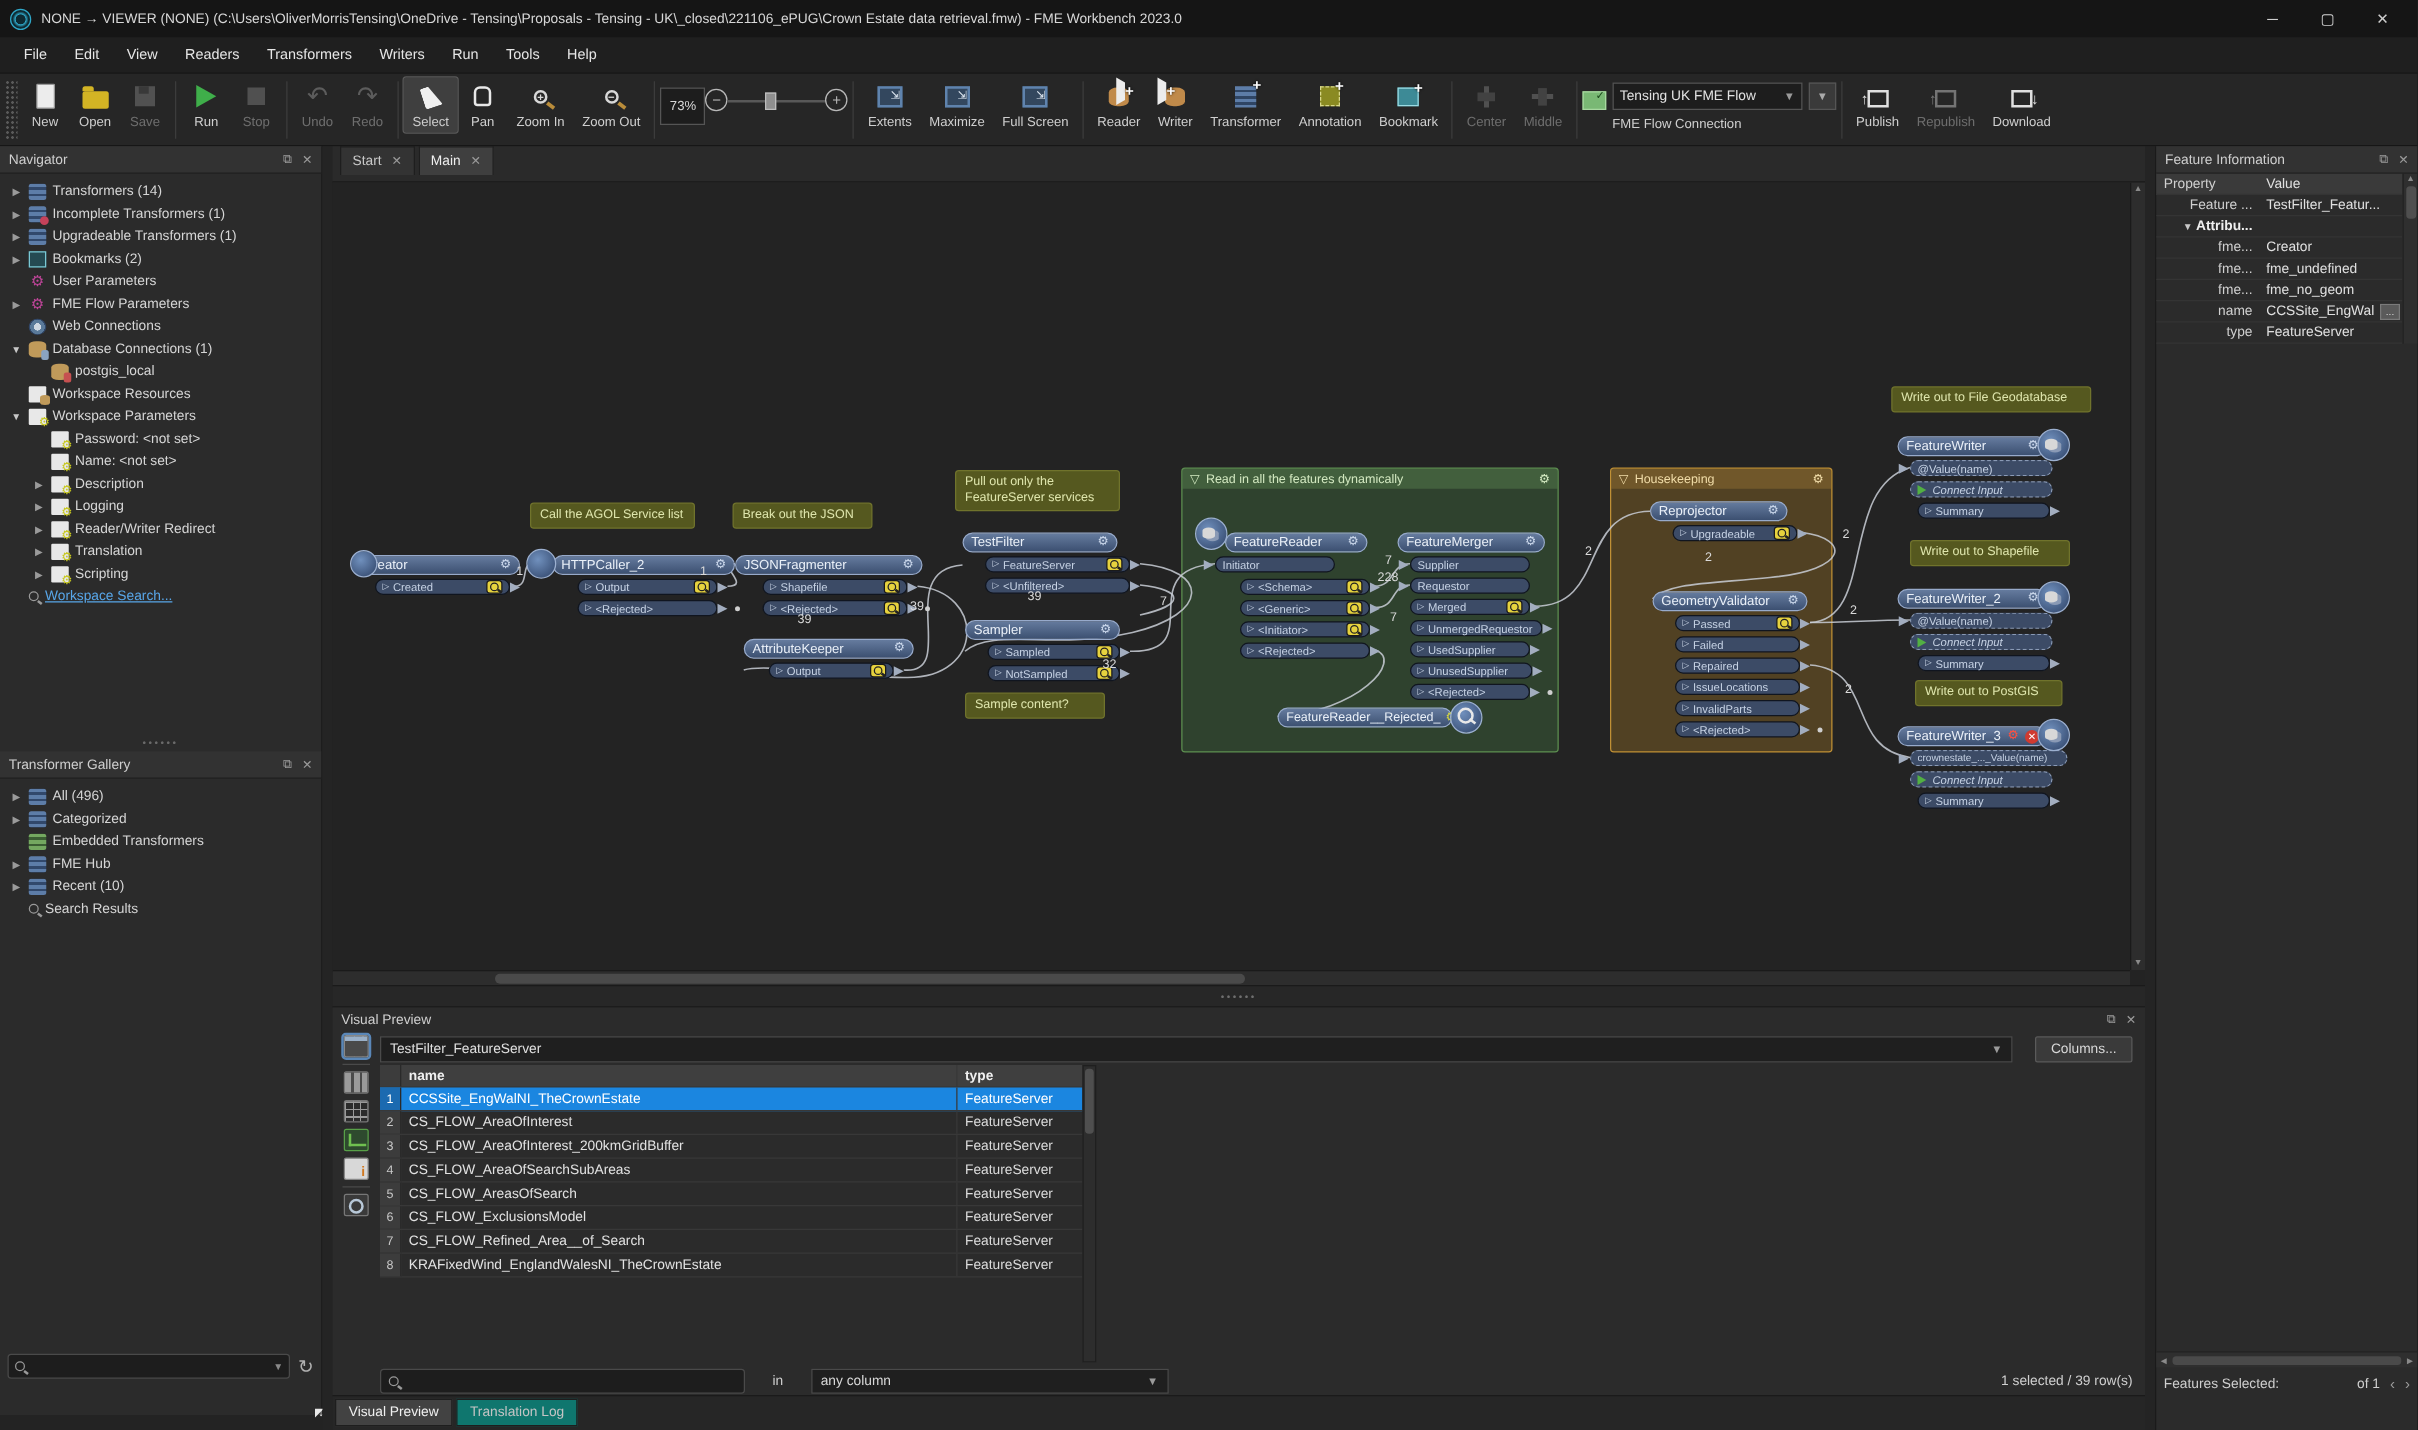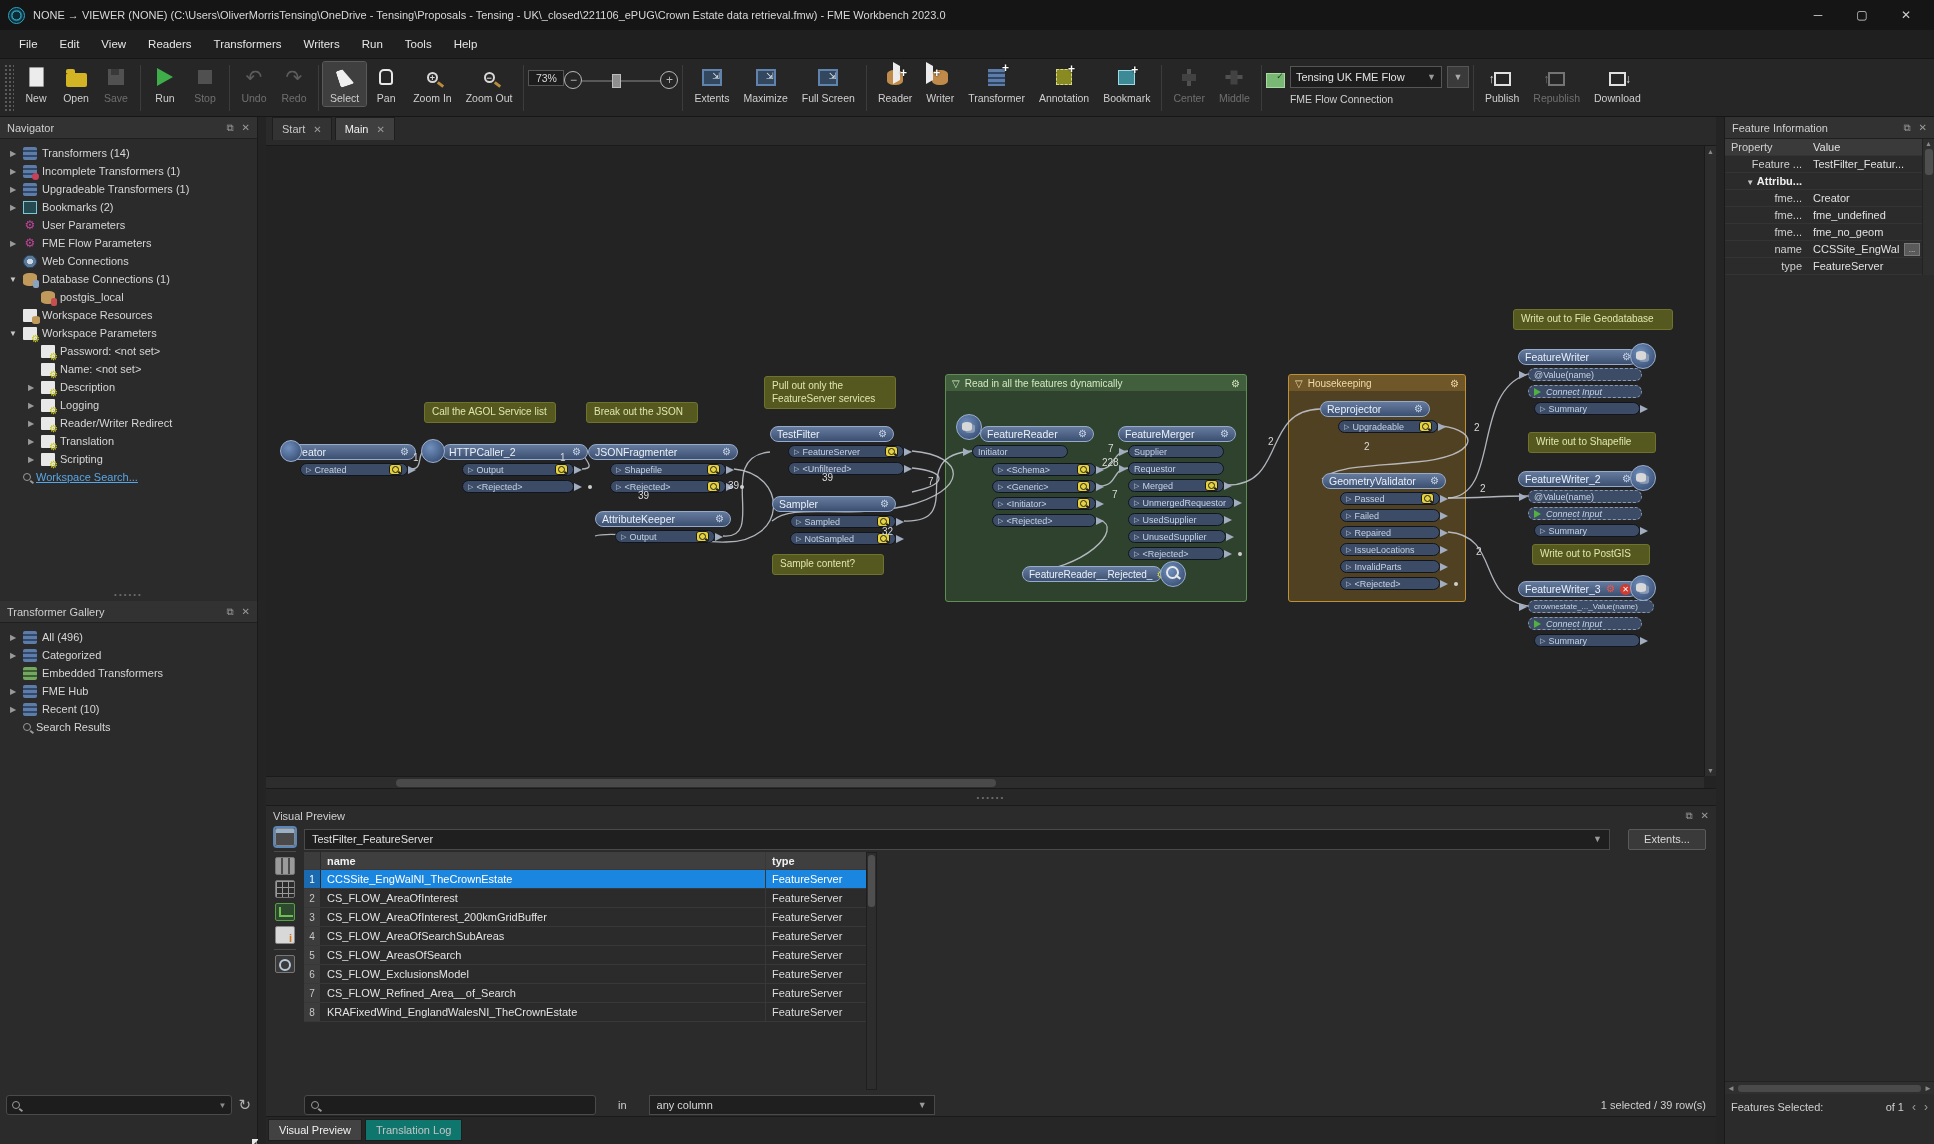--- a/index.html
+++ b/index.html
@@ -49,33 +49,33 @@
   .i-bkm{width:17px;height:15px;background:#3d8a96;border:1px solid #9adbe4;}
   .plus{position:relative;}
   .plus::after{content:"+";position:absolute;right:-4px;top:-8px;color:#fff;font-weight:bold;font-size:12px;text-shadow:0 0 2px #000;}
   .i-align{width:14px;height:17px;background:linear-gradient(90deg,transparent 0 5px,#8a8a8a 5px 9px,transparent 9px);position:relative;}
   .i-align::after{content:"";position:absolute;left:0;top:5px;width:14px;height:7px;background:#6a6a6a;}
   .i-flowmon{width:19px;height:15px;background:#79b874;border:1px solid #a8d8a0;position:relative;}
   .i-flowmon::after{content:"✓";position:absolute;right:0;top:-3px;font-size:9px;color:#1c4a1c;}
   .i-pub{width:17px;height:14px;border:2px solid #e0e0e0;position:relative;margin-top:3px;}
   .i-pub::before{content:"↑";position:absolute;left:-7px;top:-2px;font-size:12px;color:#e0e0e0;font-weight:bold;}
   .i-pub.dn::before{content:"↓";left:auto;right:-7px;}
-  .zoombox{width:36px;height:16px;background:#1d1d1d;border:1px solid #555;color:#d8d8d8;font-size:10.5px;display:flex;align-items:center;justify-content:center;margin-top:8px;}
+  .zoombox{width:36px;height:30px;background:#1d1d1d;border:1px solid #555;color:#d8d8d8;font-size:10.5px;display:flex;align-items:center;justify-content:center;margin-top:8px;}
   .zbtn{width:18px;height:18px;border-radius:50%;border:1.5px solid #b8b8b8;color:#b8b8b8;font-size:12px;display:flex;align-items:center;justify-content:center;margin-top:9px;}
   .slider{width:78px;height:18px;margin-top:10px;position:relative;}
   .slider .track{position:absolute;left:0;top:8px;width:100%;height:2px;background:#585858;}
   .slider .thumb{position:absolute;left:30px;top:2px;width:9px;height:14px;background:#8f8f8f;border:1px solid #bdbdbd;}
   .flowcombo{display:flex;align-items:flex-start;gap:5px;padding-top:4px;}
   .combo{width:152px;height:22px;background:#1d1d1d;border:1px solid #555;display:flex;align-items:center;font-size:11px;color:#e2e2e2;padding:0 5px;}
   .combo .arr{margin-left:auto;color:#9a9a9a;font-size:9px;}
   .combo-sub{width:22px;height:22px;background:#3a3a3a;border:1px solid #555;display:flex;align-items:center;justify-content:center;color:#aaa;font-size:9px;}
   .flow-label{font-size:10.5px;color:#cfcfcf;margin-top:5px;}
 
   
-  .sidebar{position:absolute;left:0;top:117px;width:258px;bottom:0;background:#2b2b2b;border-right:1px solid #1a1a1a;display:flex;flex-direction:column;}
+  .sidebar{position:absolute;left:0;top:117px;width:258px;bottom:12px;background:#2b2b2b;border-right:1px solid #1a1a1a;display:flex;flex-direction:column;}
   .vsplit{position:absolute;left:258px;top:117px;width:8px;bottom:0;background:#242424;}
   .center{position:absolute;left:266px;top:117px;right:218px;bottom:0;display:flex;flex-direction:column;}
   .rsplit{position:absolute;right:210px;top:117px;width:8px;bottom:0;background:#242424;}
   .rpanel{position:absolute;right:0;top:117px;width:210px;bottom:0;background:#2b2b2b;border-left:1px solid #1a1a1a;display:flex;flex-direction:column;}
 
   .phead{height:22px;background:#323232;display:flex;align-items:center;padding:0 7px;font-size:11px;color:#cfcfcf;border-bottom:1px solid #1f1f1f;flex:none;}
   .phead .hic{margin-left:auto;display:flex;gap:8px;color:#9a9a9a;font-size:10px;}
 
   
   .tree{padding:5px 0;overflow:hidden;}
@@ -937,21 +937,21 @@
           <span class="sic info"></span>
           <span class="stripsep"></span>
           <span class="sic dbmag"></span>
         </div>
         <div class="pv-main">
           <div class="pv-comborow">
             <div class="bigcombo">
                 <span>TestFilter_FeatureServer</span>
                 <span class="arr">▼</span>
               </div>
-            <div class="colbtn">Extents...</div>
+            <div class="colbtn">Columns...</div>
           </div>
           <div class="ptable">
             <div class="ptable-inner">
               <div class="prow hdr">
                   <span class="cnum"></span>
                   <span class="cname">name</span>
                   <span class="ctype">type</span>
                 </div>
               <div class="prow sel">
                   <span class="cnum">1</span>

